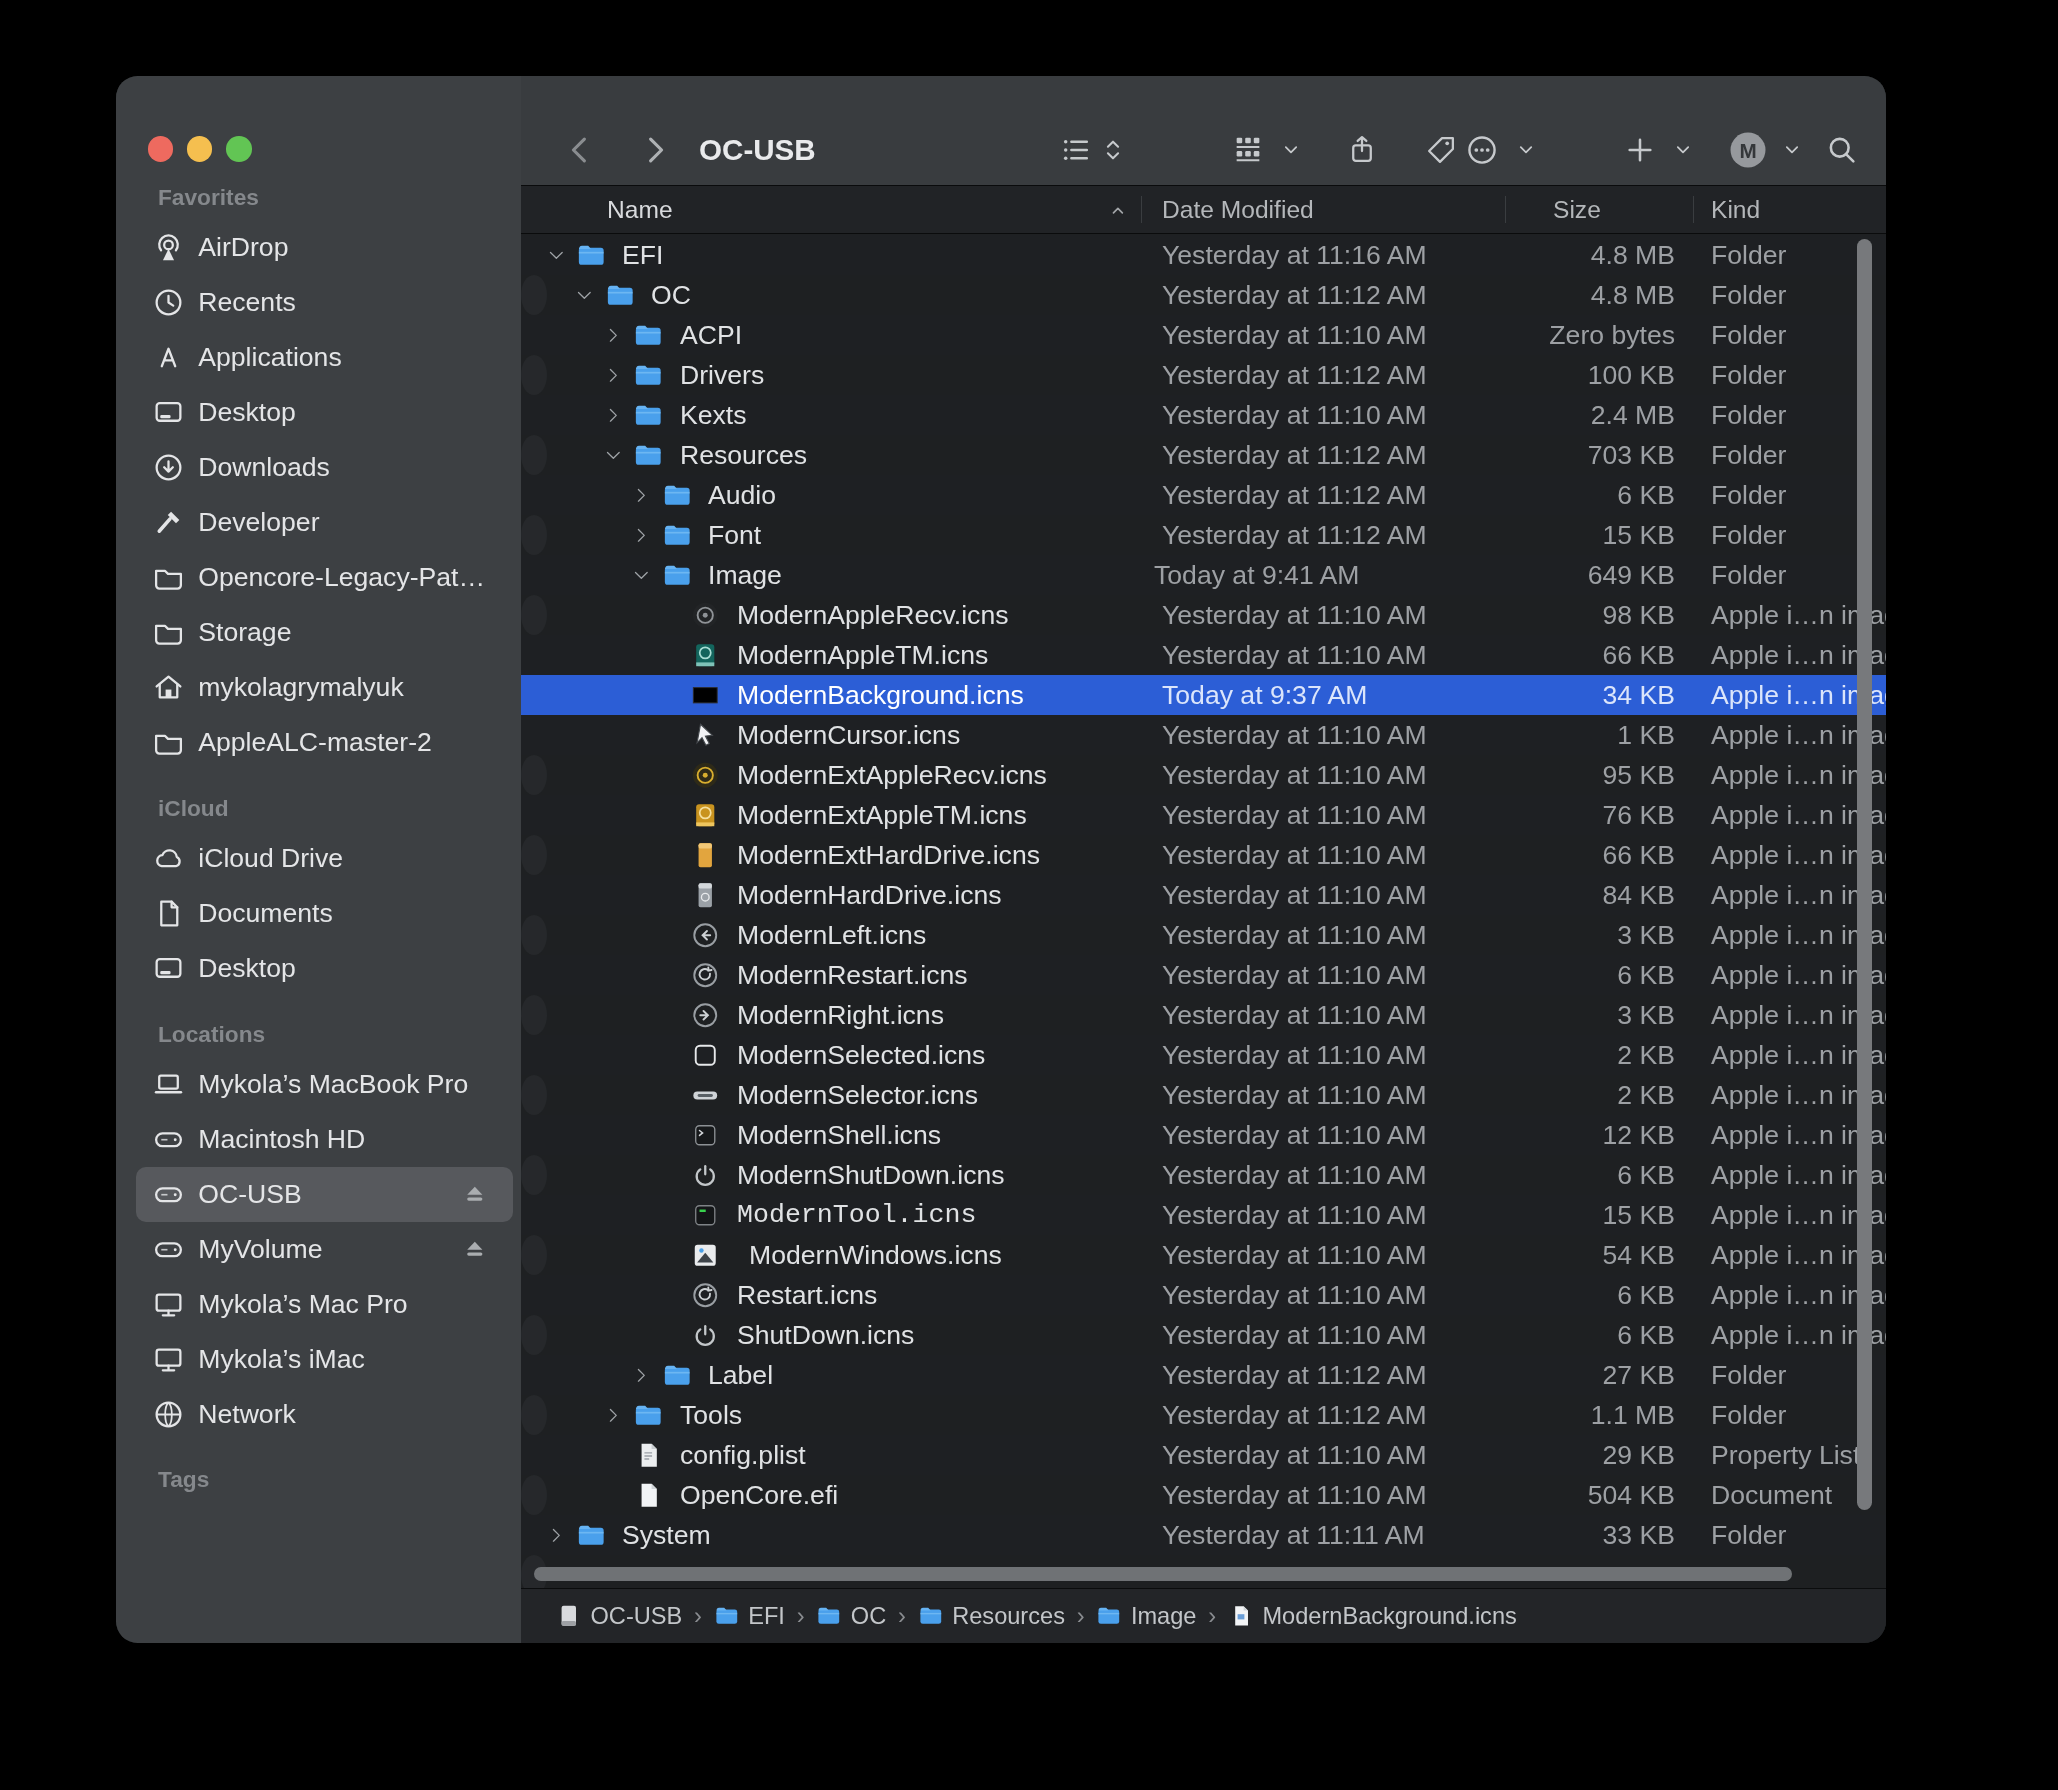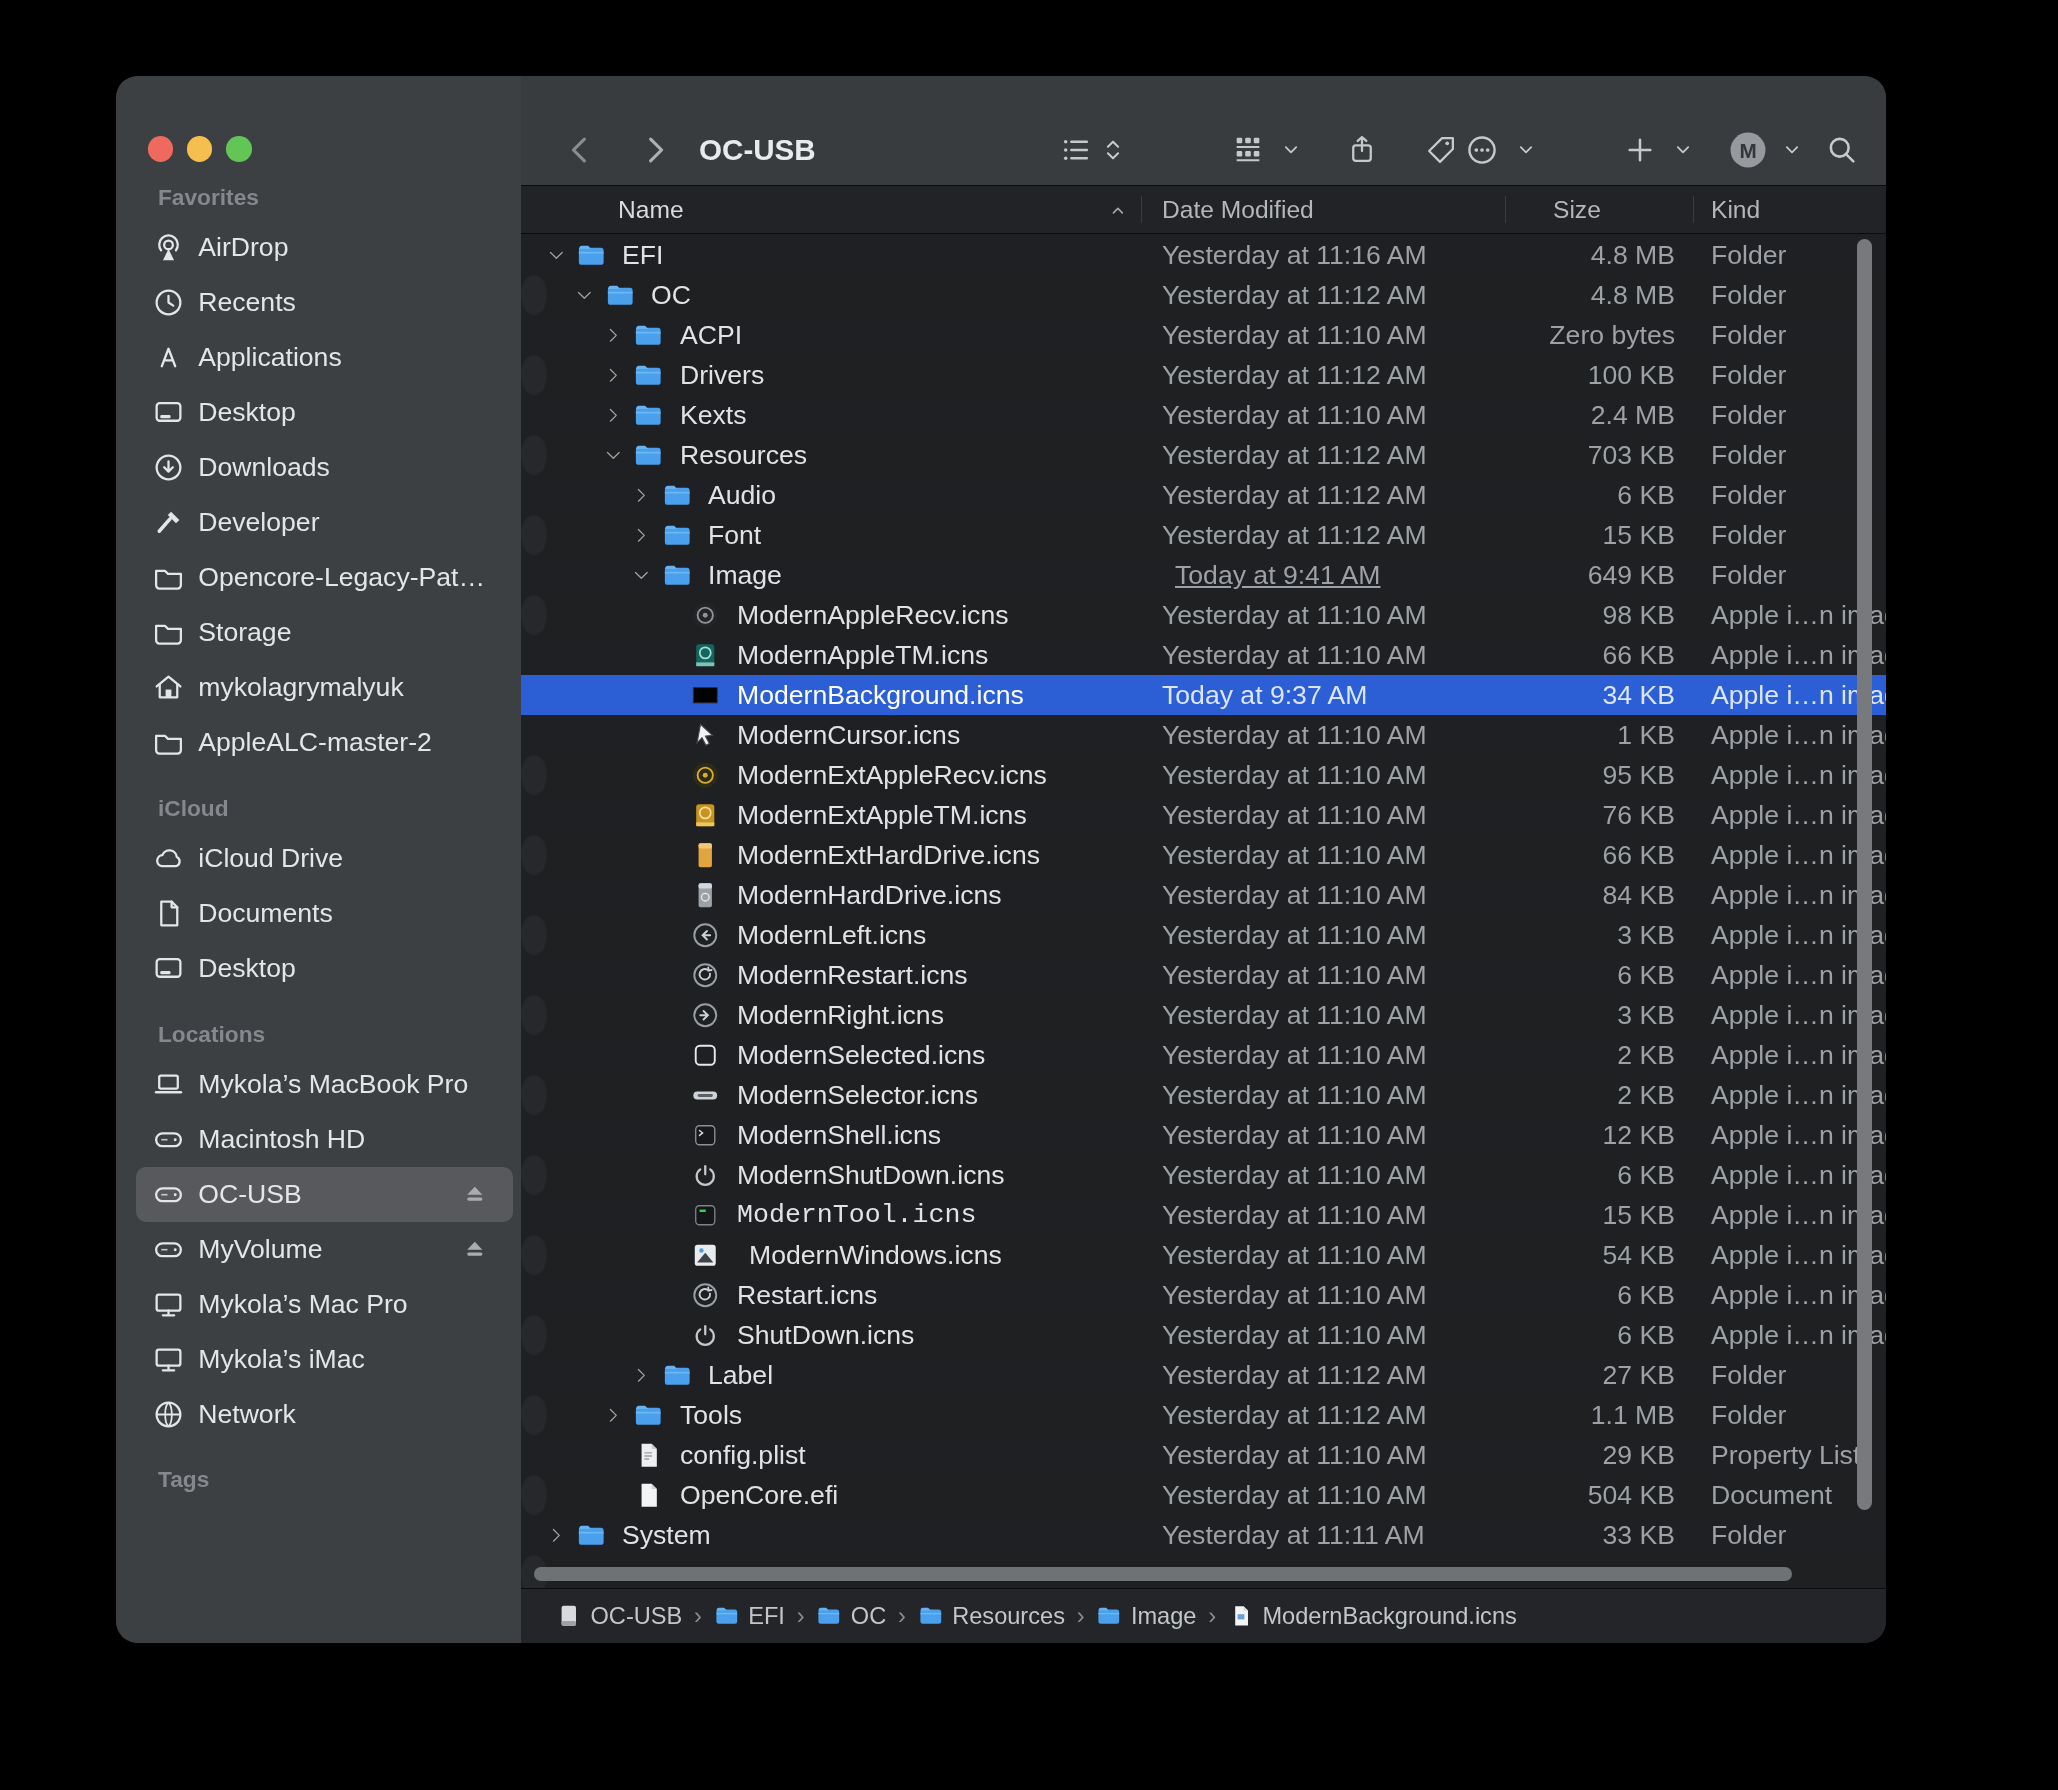--- a/index.html
+++ b/index.html
@@ -360,21 +360,21 @@
             </svg>
           </span><span class="tb" style="left: 1321px; width: 33px; height: 33px;">
             <svg class="ic" viewBox="0 0 32 32">
               <circle cx="13.8" cy="13.8" r="8.6" fill="none" stroke="currentColor" stroke-width="2.5"></circle>
               <path d="M20.4 20.4L27 27" stroke="currentColor" stroke-width="2.5" stroke-linecap="round"></path>
             </svg>
           </span></span>
     </div>
 
     <div class="colheader" id="colheader">
-        <div class="hcell first" style="left: 97px;">Name</div>
+        <div class="hcell first" style="left: 86px;">Name</div>
         <span class="sortcaret" style="left: 589px;">
           <svg class="ic" viewBox="0 0 32 32">
             <path d="M7 20l9-9 9 9" fill="none" stroke="currentColor" stroke-width="3.4" stroke-linecap="round" stroke-linejoin="round"></path>
           </svg>
         </span>
         <div class="hcell" style="left: 641px;">Date Modified</div>
         <div class="hcell" style="left: 996px; margin-left: 36px;">Size</div>
         <div class="hcell" style="left: 1190px;">Kind</div>
         <div class="hdiv" style="left: 620px;"></div>
         <div class="hdiv" style="left: 984px;"></div>
@@ -533,21 +533,21 @@
             </svg>
           </span>
           <span class="ficon" style="left: 141px;">
             <svg class="ic" viewBox="0 0 32 32">
               <rect x="3" y="8" width="26" height="18" rx="3" fill="#4aa0ec"></rect>
               <path d="M3 11c0-3 .8-5 3.4-5h6.4l3 3.4H3z" fill="#66b3f3"></path>
               <rect x="3" y="12.4" width="26" height="1.8" fill="#7cc0f5" opacity=".7"></rect>
             </svg>
           </span>
           <span class="rname" style="left: 187px;">Image</span>
-          <span class="rdate" style="left: 654px; text-decoration: underline;">Today at 9:41 AM</span>
+          <span class="rdate" style="left: 633px;">Today at 9:41 AM</span>
           <span class="rsize" style="left: 957px;">649 KB</span>
           <span class="rkind" style="left: 1190px;">Folder</span>
         </div>
         <div class="row light">
           <span class="ficon" style="left: 169px;">
             <svg class="ic" viewBox="0 0 32 32">
               <circle cx="16" cy="16" r="13" fill="#222426"></circle>
               <circle cx="16" cy="16" r="8" fill="none" stroke="#8f9397" stroke-width="2"></circle>
               <circle cx="16" cy="16" r="2.6" fill="#8f9397"></circle>
             </svg>

